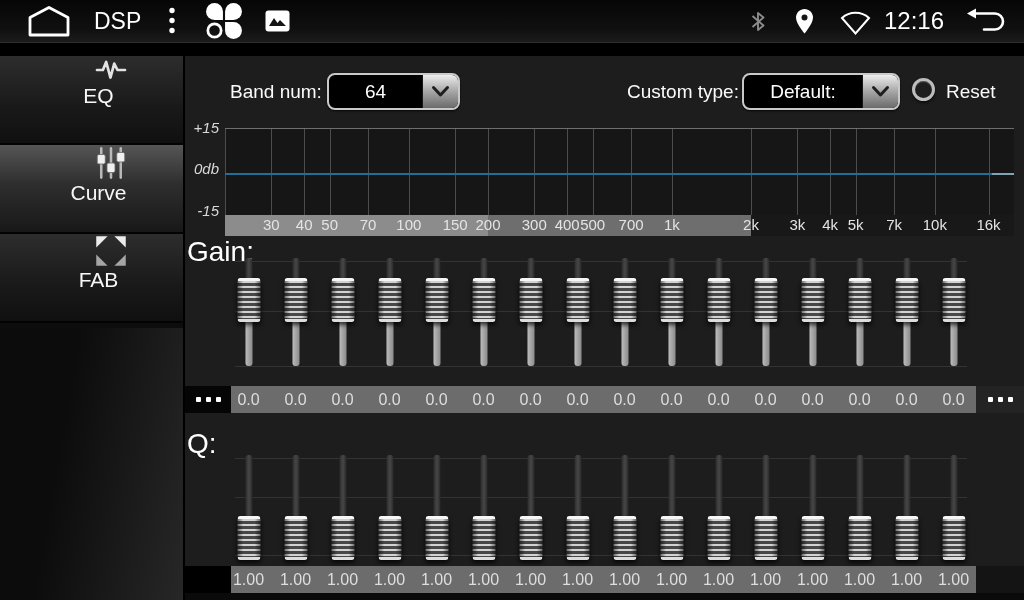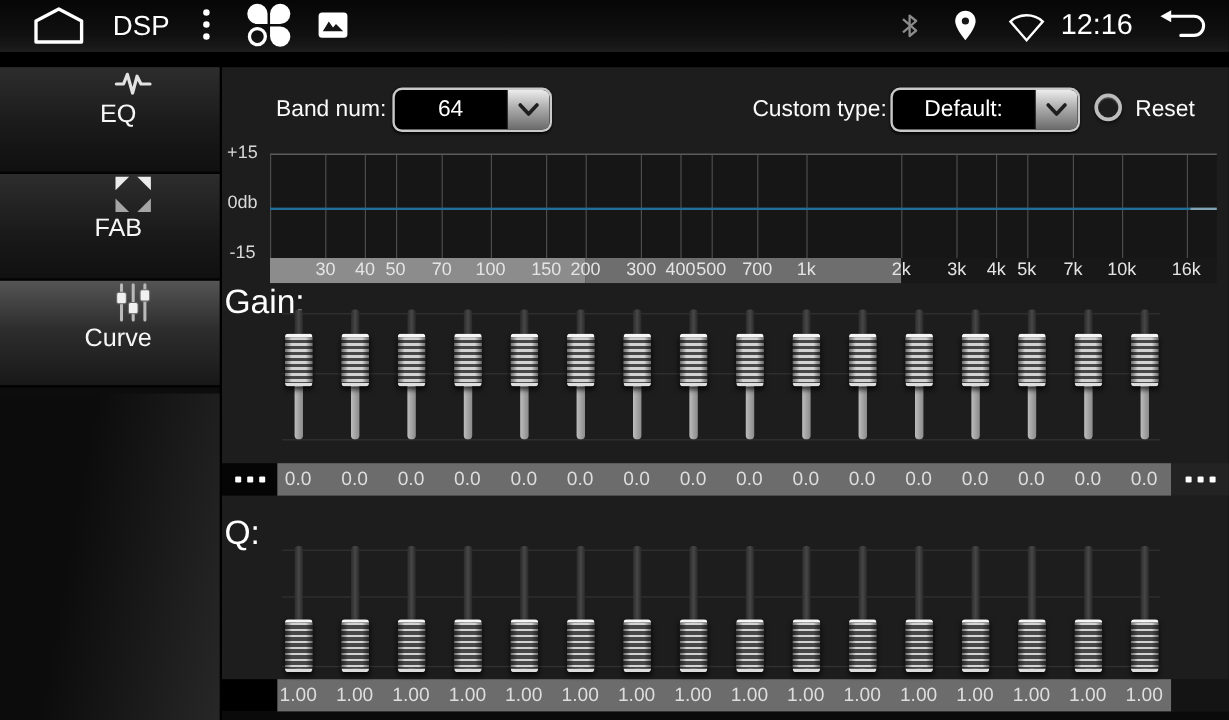--- a/index.html
+++ b/index.html
@@ -44,21 +44,21 @@
              box-shadow:0 1px 2px rgba(0,0,0,.8); }
   .spinner .val { flex:1; color:#fff; font-size:19px; display:flex; align-items:center; justify-content:center; }
   .spinner .btn { width:36px; border-left:1px solid #161616; border-radius:0 5px 5px 0;
                   background:linear-gradient(180deg,#ececec,#a9a9a9 48%,#6b6b6b);
                   display:flex; align-items:center; justify-content:center; }
   .radio { position:absolute; width:23px; height:23px; border-radius:50%;
            border:3px solid #bdbdbd;
            box-shadow:0 2px 3px rgba(0,0,0,.55), inset 0 1px 1px rgba(255,255,255,.25); }
 
   
-  .ylab { position:absolute; left:0; width:34px; text-align:center; font-size:15px; color:#d8d8d8; }
+  .ylab { position:absolute; left:0; width:34px; text-align:right; font-size:15px; color:#d8d8d8;font-style:italic; }
   .plot { position:absolute; left:40px; top:72px; width:789px; height:87px;
           background:#161616; border-top:1px solid #6e6e6e; }
   .vline { position:absolute; top:0; bottom:0; width:1px; background:#4c4c4c; }
   .curve-line { position:absolute; left:0; right:22px; top:44px; height:2px; z-index:2; }
   .curve-tail { position:absolute; right:0; top:44px; width:22px; height:2px; background:#7fa3b3; z-index:2; }
   .strip { position:absolute; left:40px; top:159px; width:789px; height:21px; overflow:hidden; }
   .strip-seg { position:absolute; top:0; bottom:0; }
   .ftick { position:absolute; top:1px; transform:translateX(-50%); font-size:15px; color:#e4e4e4; z-index:2; white-space:nowrap; }
 
   
@@ -143,43 +143,43 @@
 
 <div class="sidebar">
   <div class="side-item">
     <span class="side-icon">
       <svg width="34" height="28" viewBox="0 0 28 26">
         <polyline points="1,13 6.5,13 9.5,5.5 13.5,20 17,7 20,13 27,13" fill="none" stroke="#e2e2e2" stroke-width="2.5" stroke-linejoin="round" stroke-linecap="round"></polyline>
       </svg>
     </span>
     <span class="side-label">EQ</span>
   </div>
-  <div class="side-item">
-    <span class="side-icon">
-      <svg width="34" height="34" viewBox="0 0 30 30">
-        <polygon points="2,12 2,2 12,2" fill="#ececec"></polygon>
-        <polygon points="18,2 28,2 28,12" fill="#ececec"></polygon>
-        <polygon points="2,18 2,28 12,28" fill="#a5a5a5"></polygon>
-        <polygon points="28,18 28,28 18,28" fill="#a5a5a5"></polygon>
-      </svg>
-    </span>
-    <span class="side-label">FAB</span>
-  </div>
   <div class="side-item active">
     <span class="side-icon">
       <svg width="36" height="36" viewBox="0 0 34 34">
         <rect x="6.6" y="2" width="2.4" height="30" rx="1.2" fill="#b9b9b9"></rect>
         <rect x="15.8" y="2" width="2.4" height="30" rx="1.2" fill="#b9b9b9"></rect>
         <rect x="25" y="2" width="2.4" height="30" rx="1.2" fill="#b9b9b9"></rect>
         <rect x="4" y="9" width="7.6" height="9" rx="1.6" fill="#f0f0f0" stroke="#666" stroke-width="0.8"></rect>
         <rect x="13.2" y="17" width="7.6" height="9" rx="1.6" fill="#f0f0f0" stroke="#666" stroke-width="0.8"></rect>
         <rect x="22.4" y="7" width="7.6" height="9" rx="1.6" fill="#f0f0f0" stroke="#666" stroke-width="0.8"></rect>
       </svg>
     </span>
     <span class="side-label">Curve</span>
+  </div>
+  <div class="side-item">
+    <span class="side-icon">
+      <svg width="34" height="34" viewBox="0 0 30 30">
+        <polygon points="2,12 2,2 12,2" fill="#ececec"></polygon>
+        <polygon points="18,2 28,2 28,12" fill="#ececec"></polygon>
+        <polygon points="2,18 2,28 12,28" fill="#a5a5a5"></polygon>
+        <polygon points="28,18 28,28 18,28" fill="#a5a5a5"></polygon>
+      </svg>
+    </span>
+    <span class="side-label">FAB</span>
   </div>
   <div class="side-fill"></div>
 </div>
 
 <div class="main">
 
   <span class="ctl-label" style="left:45px;top:25px;">Band num:</span>
   <div class="spinner" style="left:142px;width:133px;text-align:right;">
     <span class="val">64</span>
     <span class="btn">

